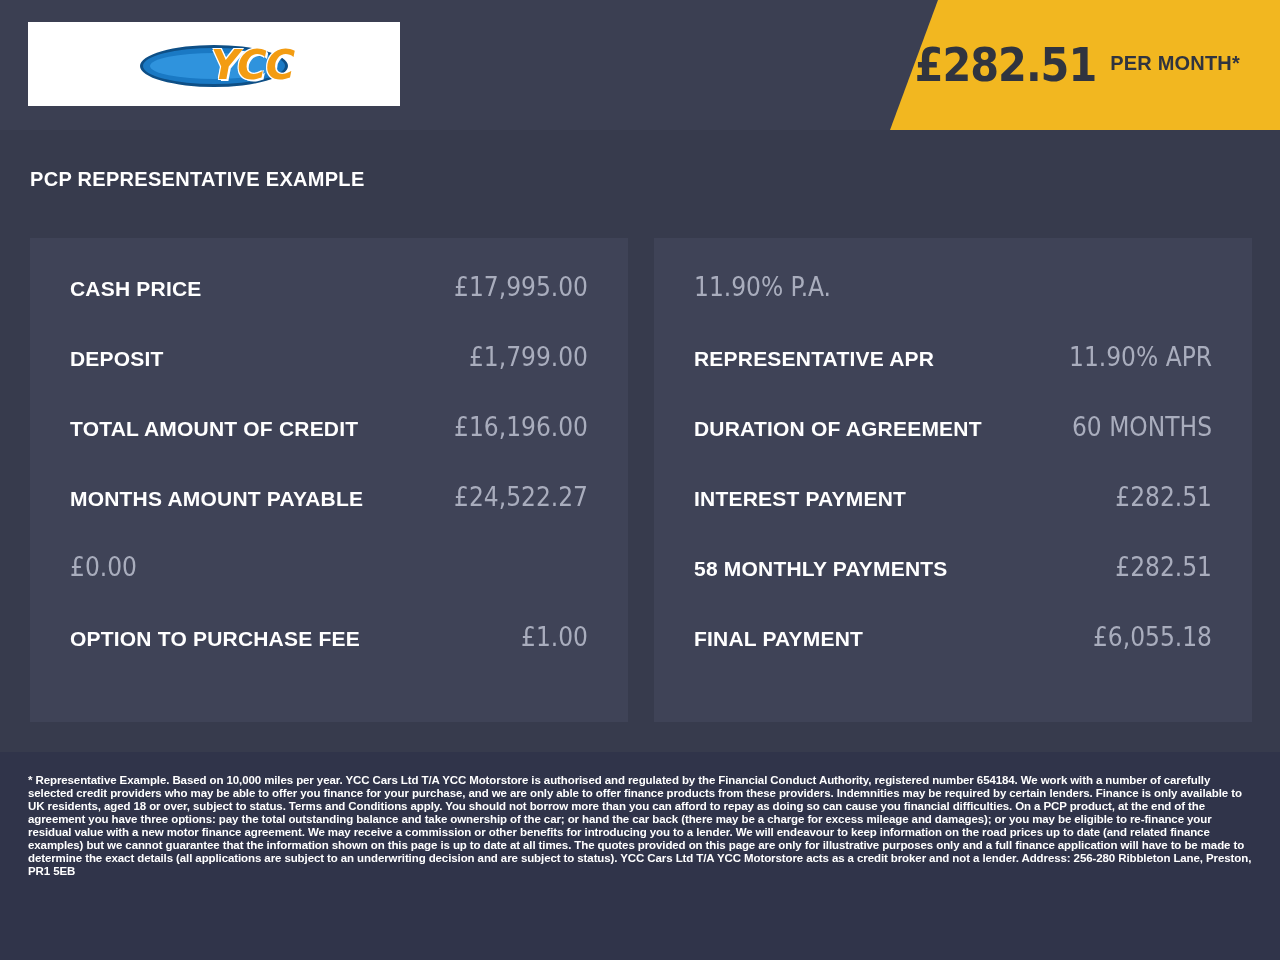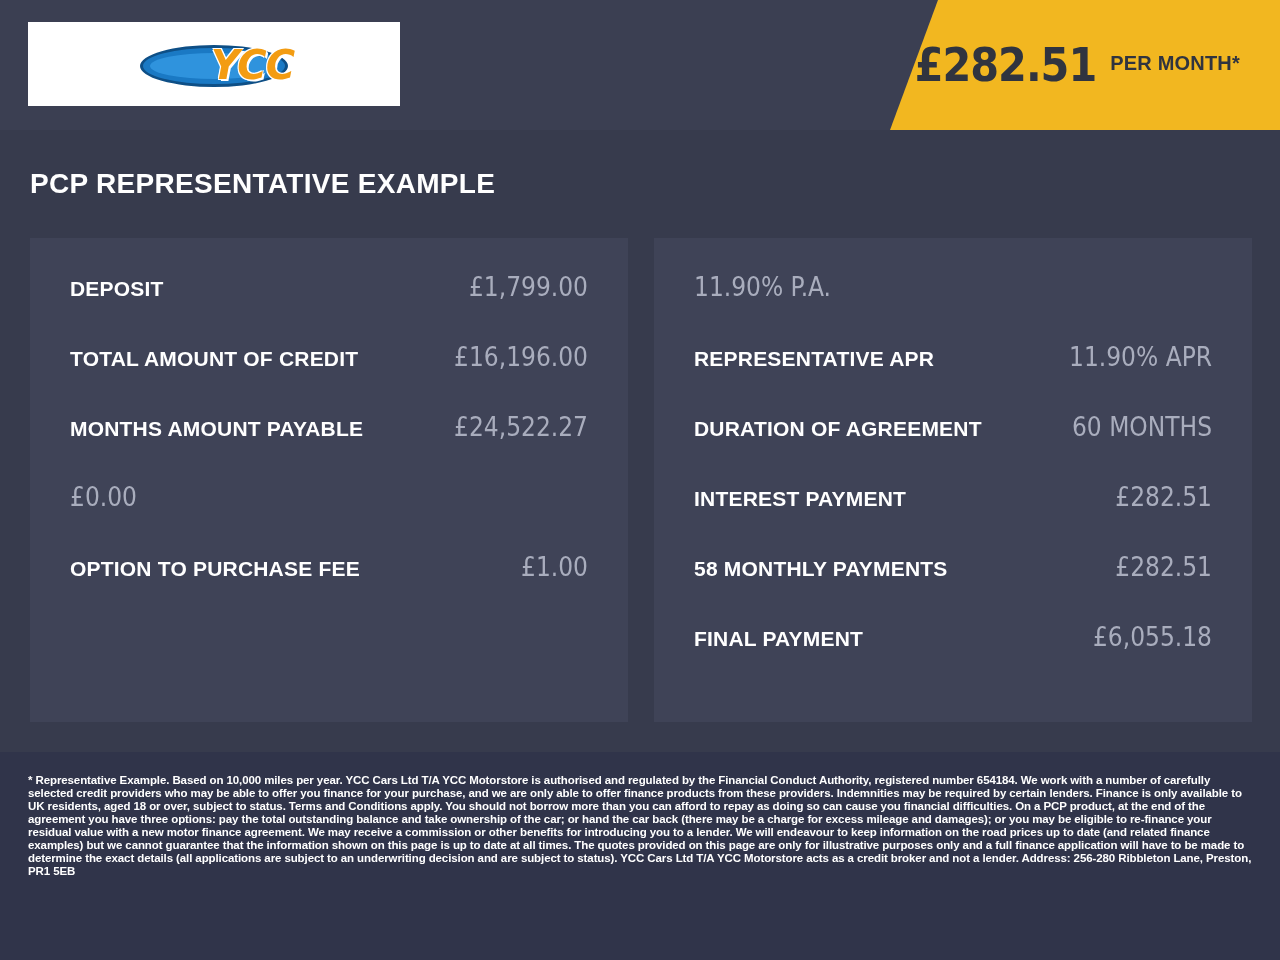--- a/index.html
+++ b/index.html
@@ -108,21 +108,21 @@
     color: #30343f;
     letter-spacing: 0.2px;
     padding-bottom: 4px;
   }
 
   
   .title {
     position: absolute;
     left: 30px;
     top: 168px;
-    font-size: 28px;
+    font-size: 20px;
     font-weight: bold;
     color: #ffffff;
     letter-spacing: 0.3px;
   }
 
   
   .panels {
     position: absolute;
     left: 30px;
     top: 238px;
@@ -198,20 +198,24 @@
     </div>
 
   </div>
 
   <div class="title">PCP REPRESENTATIVE EXAMPLE</div>
 
   <div class="panels">
 
     <div class="panel">
       <div class="row">
+        <span class="row-label">CASH PRICE</span>
+        <span class="row-value">£17,995.00</span>
+      </div>
+      <div class="row">
         <span class="row-label">DEPOSIT</span>
         <span class="row-value">£1,799.00</span>
       </div>
       <div class="row">
         <span class="row-label">TOTAL AMOUNT OF CREDIT</span>
         <span class="row-value">£16,196.00</span>
       </div>
       <div class="row">
         <span class="row-label">MONTHS AMOUNT PAYABLE</span>
         <span class="row-value">£24,522.27</span>

